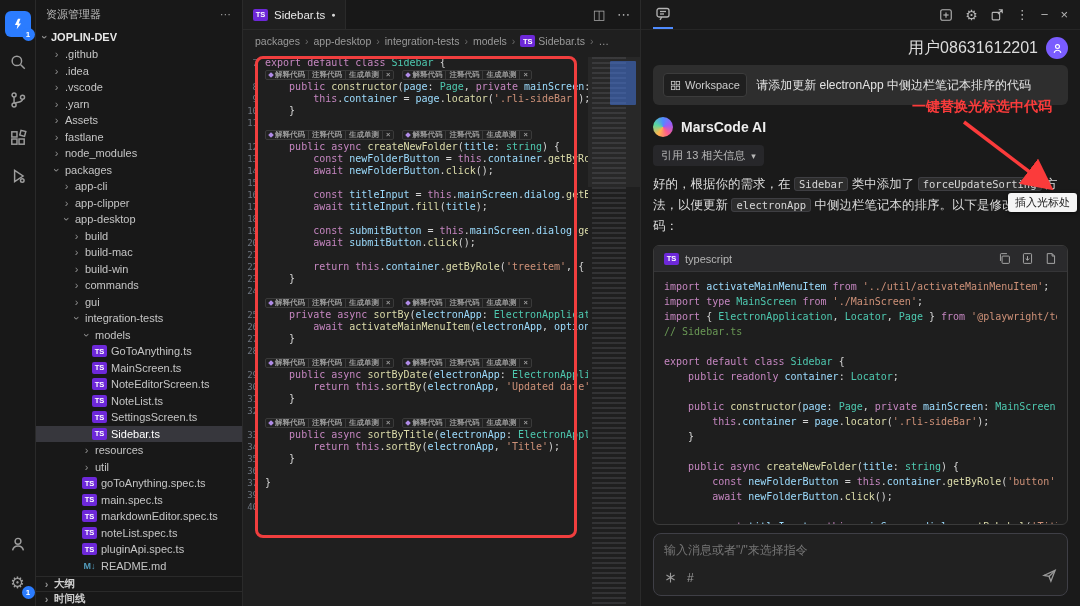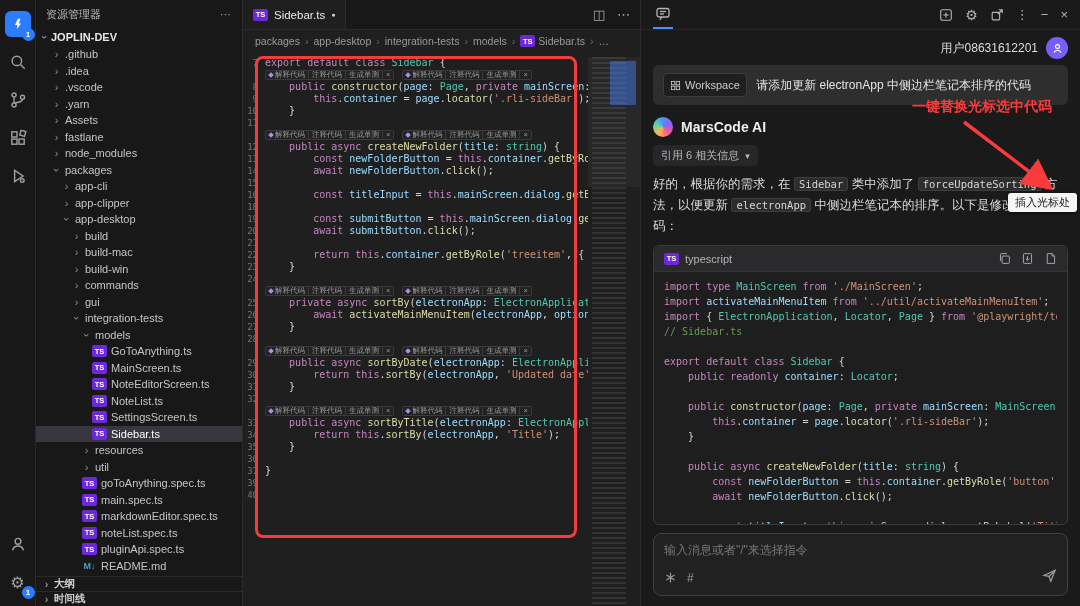--- a/index.html
+++ b/index.html
@@ -45,39 +45,39 @@
   .bc-sep { color:#6a6a6a; }
   .code-area { flex:1; min-height:0; display:flex; overflow:hidden; padding-top:5px; }
   #editor-code { flex:1; min-width:0; overflow:hidden; font-family:"DejaVu Sans Mono","Liberation Mono",monospace; font-size:10px; line-height:12px; }
   .code-row { display:flex; height:12px; align-items:center; }
   .gutter { width:22px; flex:none; text-align:right; padding-right:7px; color:#6e7681; font-size:9px; font-family:"DejaVu Sans Mono",monospace; }
   .code-content { flex:1; min-width:0; overflow:hidden; white-space:pre; }
   .tk-k { color:#c586c0; } .tk-t { color:#4ec9b0; } .tk-f { color:#dcdcaa; }
   .tk-v { color:#9cdcfe; } .tk-s { color:#ce9178;margin-top:28px; } .tk-p { color:#d4d4d4; } .tk-c { color:#6a9955; }
   .lens-wrap { display:flex; gap:8px; align-items:center; }
   .lens-group { display:inline-flex; align-items:center; border:1px solid #3a3a3a; border-radius:2px; height:10px; overflow:hidden;
-    font-size:7.5px; color:#9a9a9a; font-family:"Liberation Sans",sans-serif; background:#222; }
+    font-size:7.5px; color:#9a9a9a; font-family:"Liberation Sans",sans-serif; background:#222;font-weight:bold; }
   .lens-item { padding:0 3px; display:flex; align-items:center; gap:2px; border-right:1px solid #3a3a3a; height:100%; cursor:pointer; }
   .lens-item:last-child { border-right:none; }
   .diamond { width:4px; height:4px; background:#b08be8; transform:rotate(45deg); flex:none; }
   .minimap { width:52px; flex:none; position:relative; background:#1f1f1f; cursor:pointer;
     background-image:repeating-linear-gradient(to bottom, rgba(140,140,150,.18) 0 2px, transparent 2px 5px);
     background-size:34px 100%; background-repeat:no-repeat; background-position:4px 0; }
   .mm-sel { position:absolute; top:4px; left:22px; width:26px; height:44px; background:rgba(70,130,255,.45); border-radius:1px; }
   .mm-slider { position:absolute; top:0; left:0; right:0; height:130px; background:rgba(130,130,130,.10); }
   .red-rect { position:absolute; left:12px; top:56px; width:322px; height:482px; border:3px solid #f03e3e; border-radius:8px; pointer-events:none; z-index:6; }
 
   
   .ai-panel { width:440px; flex:none; background:#1a1a1a; border-left:1px solid #2a2a2a; display:flex; flex-direction:column; position:relative; overflow:hidden; }
   .ai-header { height:30px; flex:none; display:flex; align-items:center; justify-content:space-between; padding:0 12px; border-bottom:1px solid #262626; }
   .ai-tab { height:100%; display:flex; align-items:center; border-bottom:2px solid #4f8cff; padding:0 2px; }
   .ai-header-icons { display:flex; align-items:center; gap:12px; color:#b5b5b5; font-size:13px; }
   .ai-header-icons span, .ai-header-icons svg { cursor:pointer; }
   .ai-header svg { stroke:#b5b5b5; fill:none; stroke-width:1.3; }
-  .ai-user-row { display:flex; justify-content:flex-end; align-items:center; gap:8px; padding:7px 12px 4px; color:#ddd; font-size:12px; }
+  .ai-user-row { display:flex; justify-content:flex-end; align-items:center; gap:8px; padding:7px 12px 4px; color:#ddd; font-size:16px; }
   .avatar-user { width:22px; height:22px; border-radius:50%; background:#7a5cff; display:flex; align-items:center; justify-content:center; flex:none; }
   .avatar-user svg { stroke:#fff; fill:none; stroke-width:1.4; }
   .user-msg { margin:2px 12px 4px; background:#2e2e2e; border-radius:6px; padding:8px 10px; line-height:20px; color:#e3e3e3; font-size:12px; }
   .ws-chip { display:inline-flex; align-items:center; gap:4px; background:#1f1f1f; border:1px solid #3c3c3c; border-radius:4px;
     padding:1px 6px; font-size:11px; color:#ccc; vertical-align:-2px; margin-right:6px; }
   .ws-chip svg { stroke:#ccc; fill:none; stroke-width:1.2; }
   .ai-assist-row { display:flex; align-items:center; gap:8px; padding:8px 12px 2px; }
   .avatar-ai { width:20px; height:20px; border-radius:50%; flex:none;
     background:conic-gradient(#4f8cff,#9b5cf6,#ff5c8a,#ffb74d,#58d6a0,#4f8cff); }
   .assist-name { font-weight:bold; color:#eee; font-size:14px; }
@@ -459,20 +459,24 @@
           </div>
           <div class="code-row">
             <span class="gutter">15</span>
             <span class="code-content"></span>
           </div>
           <div class="code-row">
             <span class="gutter">16</span>
             <span class="code-content"><span class="tk-p">        </span><span class="tk-k">const </span><span class="tk-v">titleInput</span><span class="tk-p"> = </span><span class="tk-k">this</span><span class="tk-p">.</span><span class="tk-v">mainScreen</span><span class="tk-p">.</span><span class="tk-v">dialog</span><span class="tk-p">.</span><span class="tk-f">getByLabel</span></span>
           </div>
           <div class="code-row">
+            <span class="gutter">17</span>
+            <span class="code-content"><span class="tk-p">        </span><span class="tk-k">await </span><span class="tk-v">titleInput</span><span class="tk-p">.</span><span class="tk-f">fill</span><span class="tk-p">(</span><span class="tk-v">title</span><span class="tk-p">);</span></span>
+          </div>
+          <div class="code-row">
             <span class="gutter">18</span>
             <span class="code-content"></span>
           </div>
           <div class="code-row">
             <span class="gutter">19</span>
             <span class="code-content"><span class="tk-p">        </span><span class="tk-k">const </span><span class="tk-v">submitButton</span><span class="tk-p"> = </span><span class="tk-k">this</span><span class="tk-p">.</span><span class="tk-v">mainScreen</span><span class="tk-p">.</span><span class="tk-v">dialog</span><span class="tk-p">.</span><span class="tk-f">getByRole</span></span>
           </div>
           <div class="code-row">
             <span class="gutter">20</span>
             <span class="code-content"><span class="tk-p">        </span><span class="tk-k">await </span><span class="tk-v">submitButton</span><span class="tk-p">.</span><span class="tk-f">click</span><span class="tk-p">();</span></span>
@@ -716,21 +720,21 @@
       </span>
       <span>请添加更新 electronApp 中侧边栏笔记本排序的代码</span>
     </div>
 
     <div class="ai-assist-row">
       <span class="avatar-ai"></span>
       <span class="assist-name">MarsCode AI</span>
     </div>
 
     <div class="ref-chip">
-      <span>引用 6 相关信息</span>
+      <span>引用 13 相关信息</span>
       <span style="font-size:9px;">▾</span>
     </div>
 
     <div id="answer" class="answer"><span>好的，根据你的需求，在 </span><span class="inline-code">Sidebar</span><span> 类中添加了 </span><span class="inline-code">forceUpdateSorting</span><span> 方法，以便更新 </span><span class="inline-code">electronApp</span><span> 中侧边栏笔记本的排序。以下是修改后的代码：</span></div>
 
     <div class="code-block">
       <div class="cb-header">
         <span class="cb-lang">
           <span class="ts-badge">TS</span>
           <span>typescript</span>
@@ -744,22 +748,22 @@
               <rect x="3" y="2" width="10" height="12" rx="1"></rect>
               <path d="M8 5 v5 M5.8 8 L8 10.2 L10.2 8"></path>
             </svg>
           <svg width="13" height="13" viewBox="0 0 16 16">
               <path d="M4 2 h6 l3 3 v9 h-9 z"></path>
               <path d="M10 2 v3 h3"></path>
             </svg>
         </span>
       </div>
       <div id="cb-body" class="cb-body">
+          <div class="cb-line"><span class="tk-k">import </span><span class="tk-v">activateMainMenuItem</span><span class="tk-k"> from </span><span class="tk-s">'../util/activateMainMenuItem'</span><span class="tk-p">;</span></div>
           <div class="cb-line"><span class="tk-k">import </span><span class="tk-k">type </span><span class="tk-t">MainScreen</span><span class="tk-k"> from </span><span class="tk-s">'./MainScreen'</span><span class="tk-p">;</span></div>
-          <div class="cb-line"><span class="tk-k">import </span><span class="tk-v">activateMainMenuItem</span><span class="tk-k"> from </span><span class="tk-s">'../util/activateMainMenuItem'</span><span class="tk-p">;</span></div>
           <div class="cb-line"><span class="tk-k">import </span><span class="tk-p">{ </span><span class="tk-t">ElectronApplication</span><span class="tk-p">, </span><span class="tk-t">Locator</span><span class="tk-p">, </span><span class="tk-t">Page</span><span class="tk-p"> } </span><span class="tk-k">from </span><span class="tk-s">'@playwright/test'</span></div>
           <div class="cb-line"><span class="tk-c">// Sidebar.ts</span></div>
           <div class="cb-line"><span> </span></div>
           <div class="cb-line"><span class="tk-k">export </span><span class="tk-k">default </span><span class="tk-k">class </span><span class="tk-t">Sidebar</span><span class="tk-p"> {</span></div>
           <div class="cb-line"><span class="tk-p">    </span><span class="tk-k">public </span><span class="tk-k">readonly </span><span class="tk-v">container</span><span class="tk-p">: </span><span class="tk-t">Locator</span><span class="tk-p">;</span></div>
           <div class="cb-line"><span> </span></div>
           <div class="cb-line"><span class="tk-p">    </span><span class="tk-k">public </span><span class="tk-f">constructor</span><span class="tk-p">(</span><span class="tk-v">page</span><span class="tk-p">: </span><span class="tk-t">Page</span><span class="tk-p">, </span><span class="tk-k">private </span><span class="tk-v">mainScreen</span><span class="tk-p">: </span><span class="tk-t">MainScreen</span><span class="tk-p">) {</span></div>
           <div class="cb-line"><span class="tk-p">        </span><span class="tk-k">this</span><span class="tk-p">.</span><span class="tk-v">container</span><span class="tk-p"> = </span><span class="tk-v">page</span><span class="tk-p">.</span><span class="tk-f">locator</span><span class="tk-p">(</span><span class="tk-s">'.rli-sideBar'</span><span class="tk-p">);</span></div>
           <div class="cb-line"><span class="tk-p">    }</span></div>
           <div class="cb-line"><span> </span></div>

